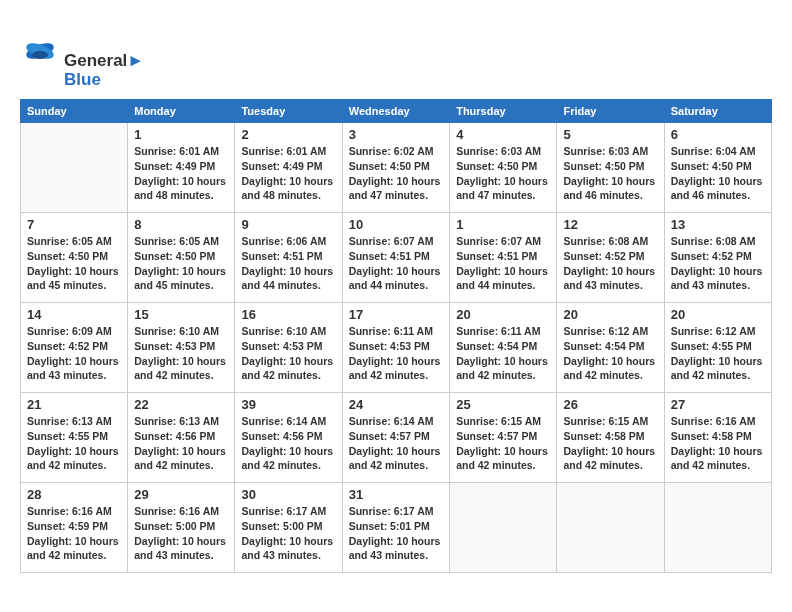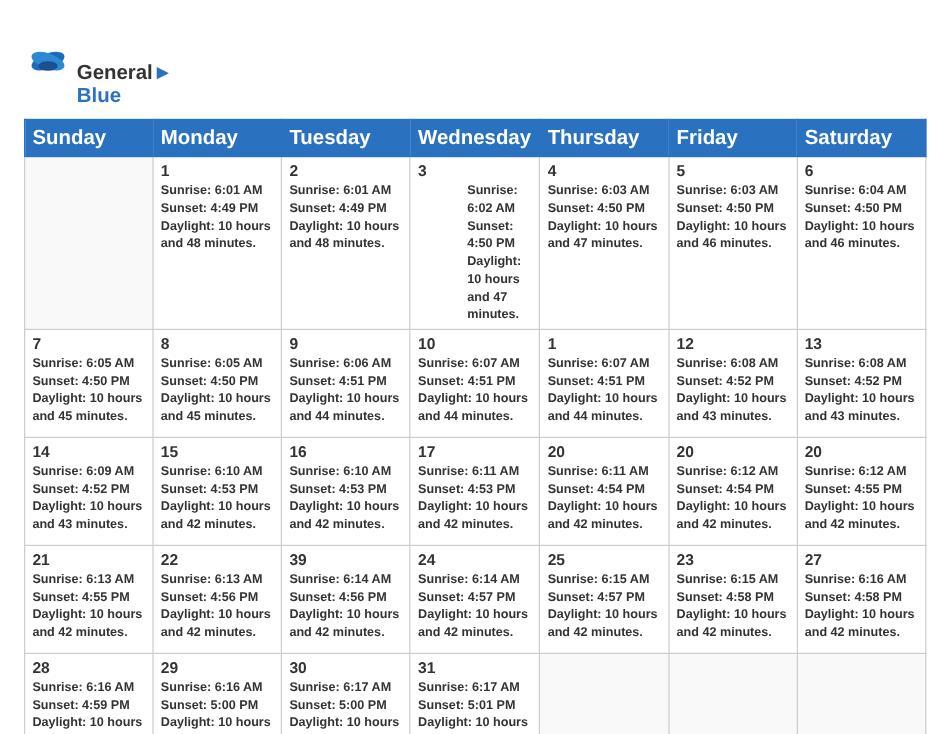--- a/index.html
+++ b/index.html
@@ -36,21 +36,21 @@
     .calendar {
       width: 100%;
       border-collapse: collapse;
       font-size: 11px;
     }
     .calendar th {
       background-color: #2a72c0;
       color: #fff;
       text-align: left;
       padding: 5px 6px;
-      font-size: 17px;
+      font-size: 11px;
       font-weight: bold;
       border: 1px solid #2a72c0;
     }
     .calendar td {
       border: 1px solid #ccc;
       vertical-align: top;
       padding: 4px 6px;
       width: 108px;
       min-height: 80px;
       background: #fff;
@@ -119,21 +119,21 @@
         </td>
         <td>
           <div class="day-num">2</div>
           <div class="day-info" style="white-space: pre-line;">Sunrise: 6:01 AM
 Sunset: 4:49 PM
 Daylight: 10 hours
 and 48 minutes.</div>
         </td>
         <td>
           <div class="day-num">3</div>
-          <div class="day-info" style="white-space: pre-line; margin-left: 41px;">Sunrise: 6:02 AM
+          <div class="day-info" style="white-space: pre-line;">Sunrise: 6:02 AM
 Sunset: 4:50 PM
 Daylight: 10 hours
 and 47 minutes.</div>
         </td>
         <td>
           <div class="day-num">4</div>
           <div class="day-info" style="white-space: pre-line;">Sunrise: 6:03 AM
 Sunset: 4:50 PM
 Daylight: 10 hours
 and 47 minutes.</div>
@@ -285,21 +285,21 @@
 and 42 minutes.</div>
         </td>
         <td>
           <div class="day-num">25</div>
           <div class="day-info" style="white-space: pre-line;">Sunrise: 6:15 AM
 Sunset: 4:57 PM
 Daylight: 10 hours
 and 42 minutes.</div>
         </td>
         <td>
-          <div class="day-num">23</div>
+          <div class="day-num">26</div>
           <div class="day-info" style="white-space: pre-line;">Sunrise: 6:15 AM
 Sunset: 4:58 PM
 Daylight: 10 hours
 and 42 minutes.</div>
         </td>
         <td>
           <div class="day-num">27</div>
           <div class="day-info" style="white-space: pre-line;">Sunrise: 6:16 AM
 Sunset: 4:58 PM
 Daylight: 10 hours

